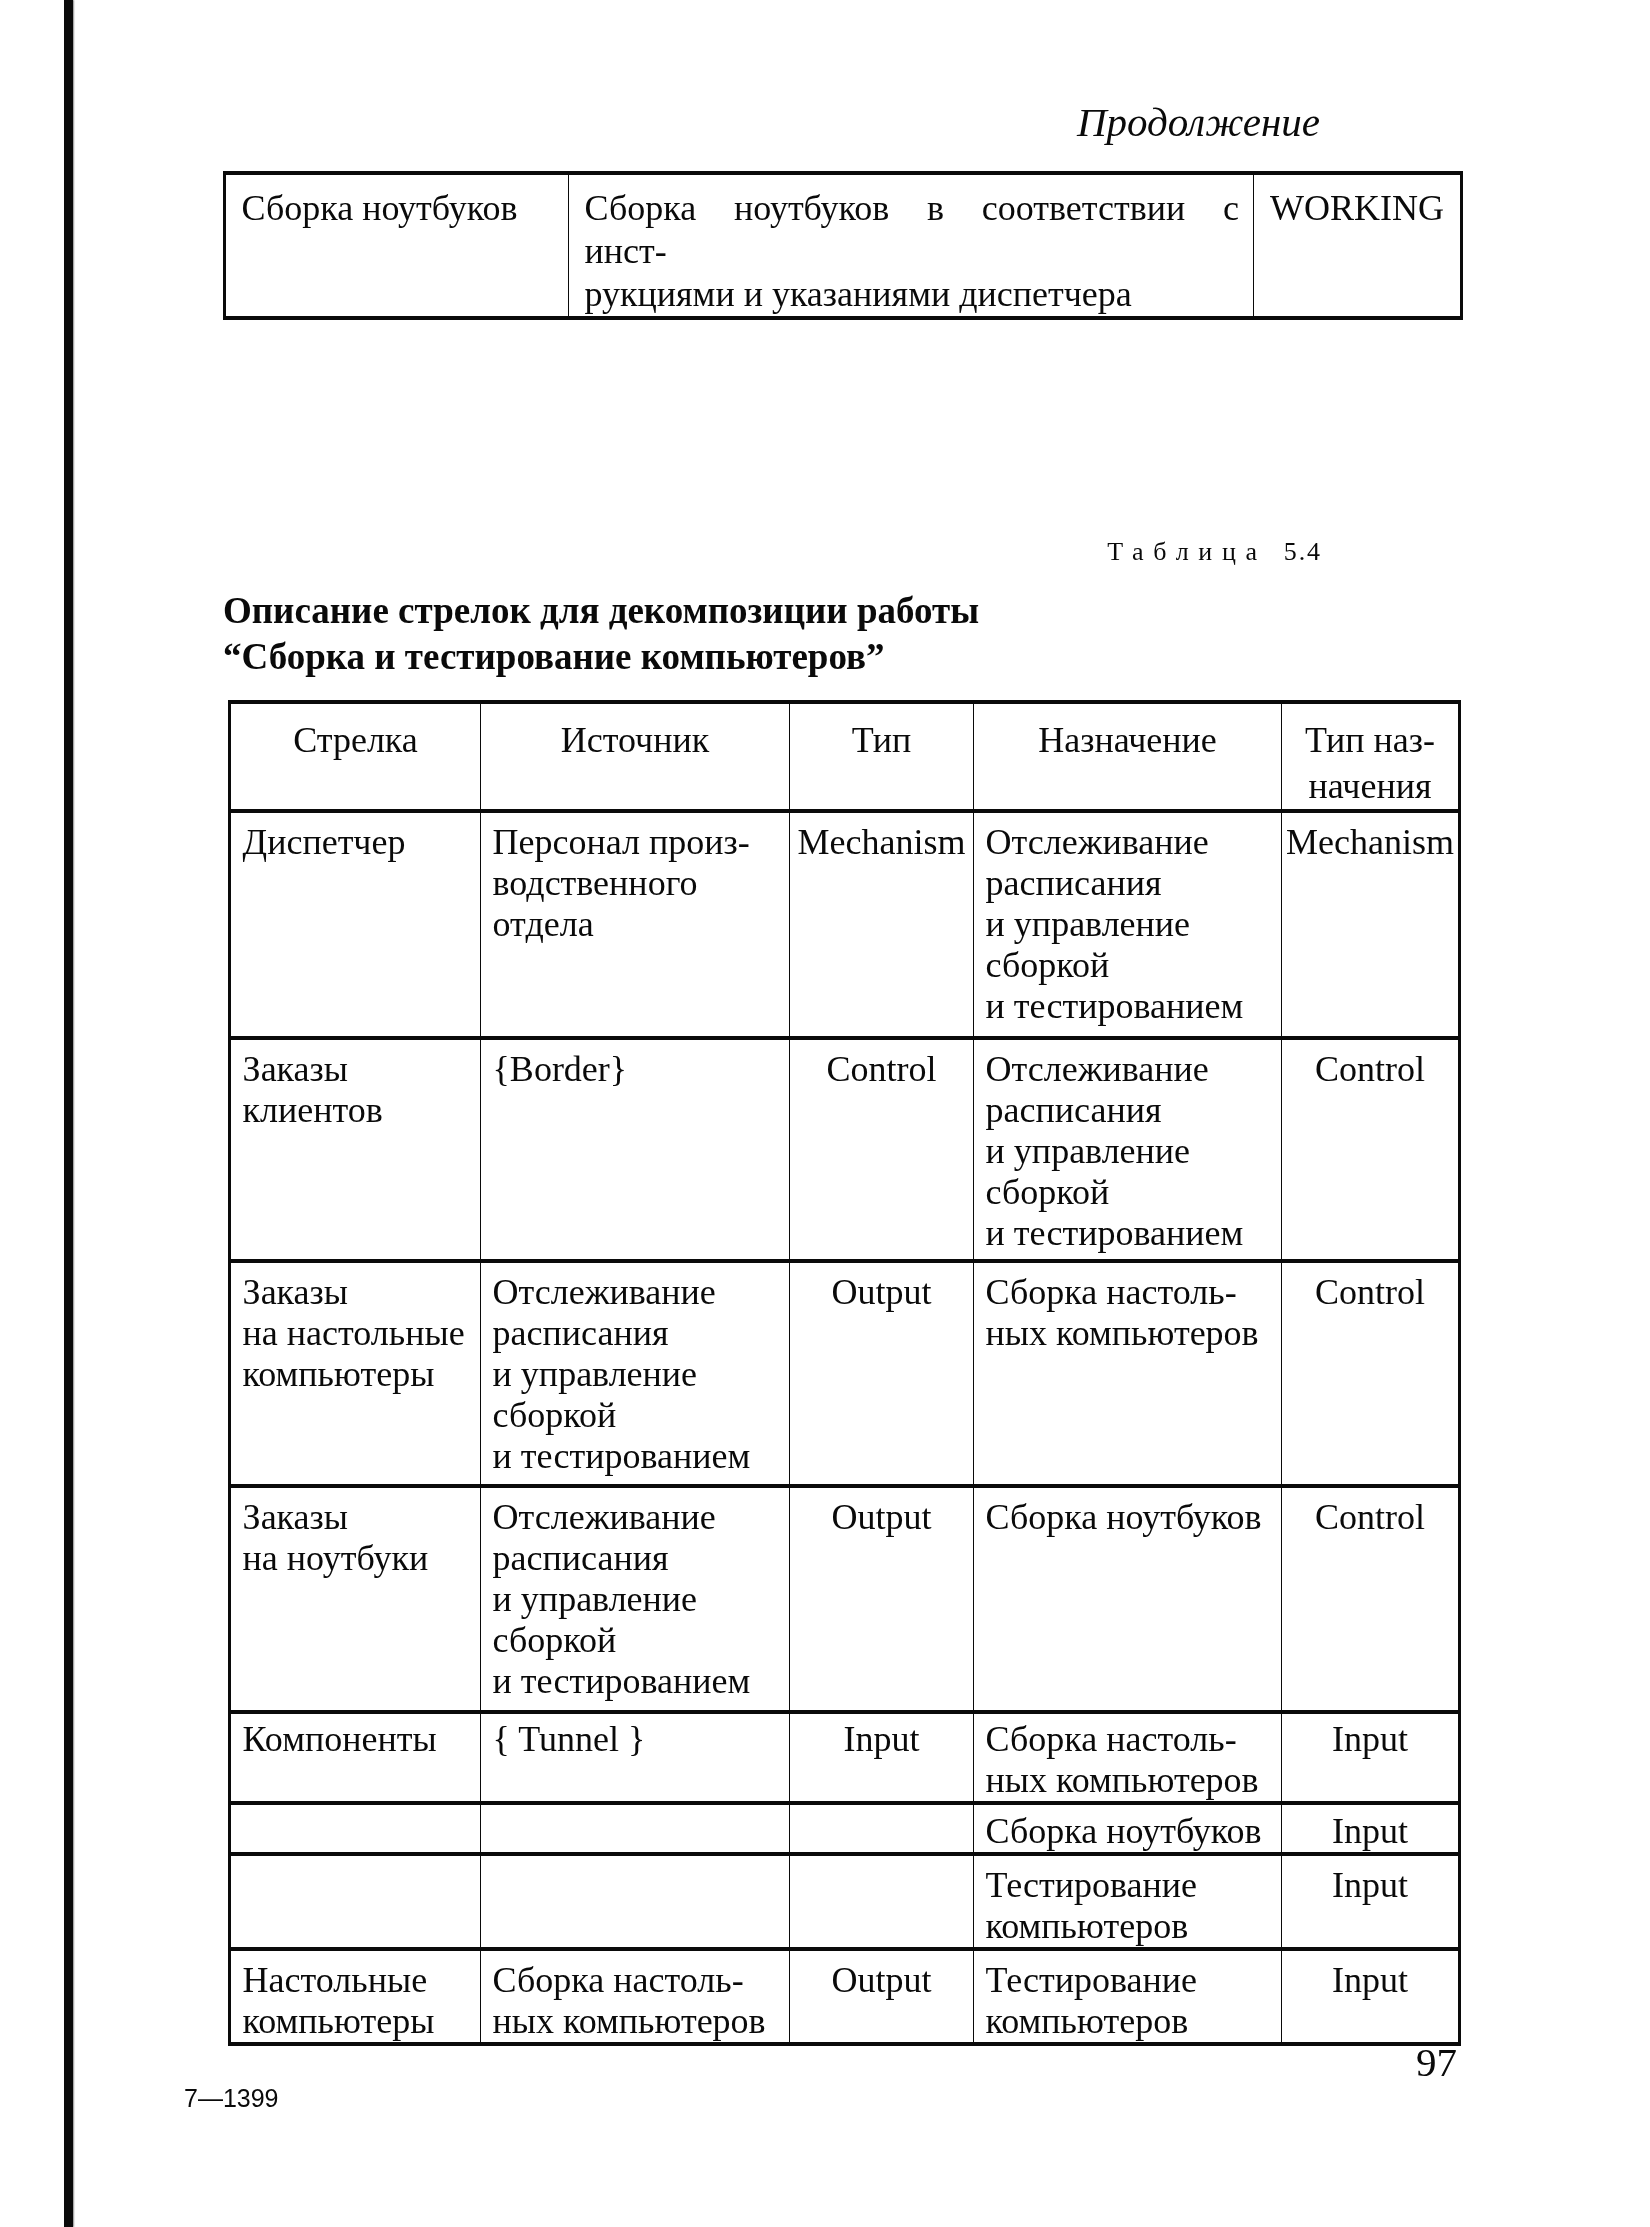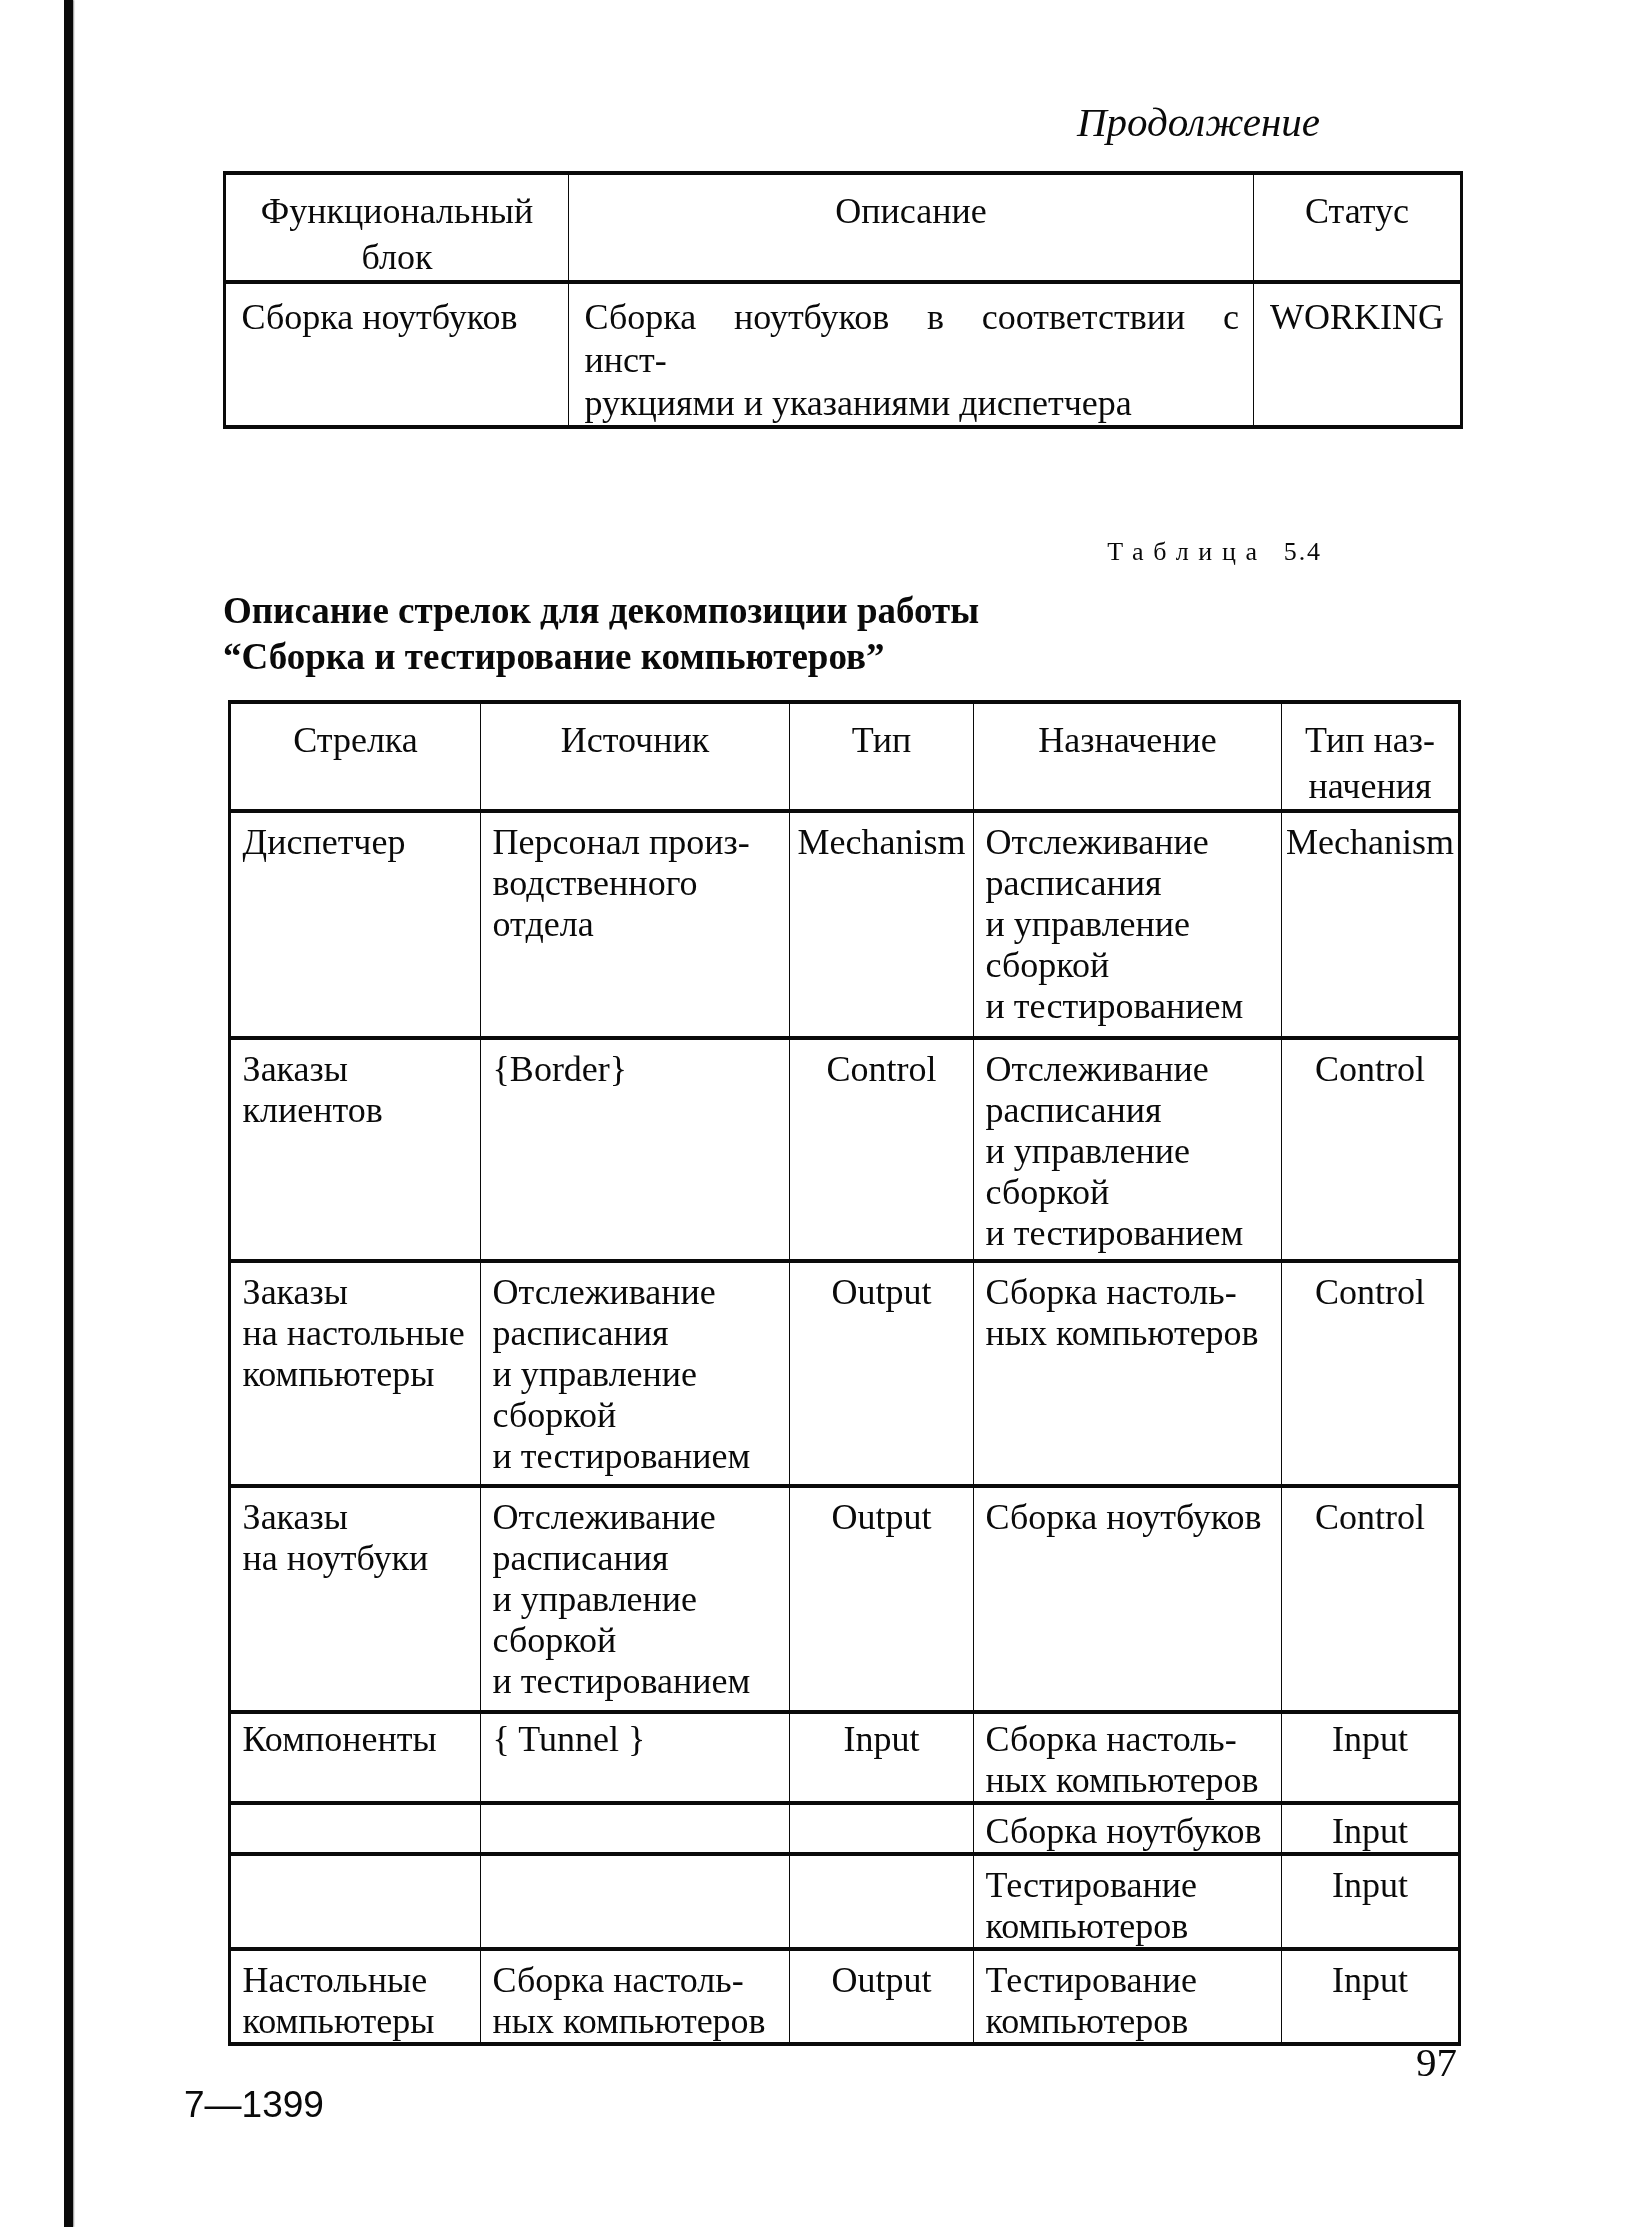--- a/index.html
+++ b/index.html
@@ -51,21 +51,21 @@
     font-size:26px; line-height:1; white-space:nowrap;
   }
   .caption .caption-word { letter-spacing:9.7px; margin-right:17px; }
   .caption .caption-num { letter-spacing:1.9px; }
   .table-title {
     position:absolute; left:223px; top:588px; width:1237px;
     font-weight:bold; font-size:37px; line-height:1.24;
   }
   .footer-code {
     position:absolute; left:184px; top:2086px;
-    font-size:37px; line-height:1;
+    font-size:25px; line-height:1;
     font-family:"Liberation Sans","DejaVu Sans",sans-serif;
   }
   .page-number {
     position:absolute; left:1416px; top:2042px;
     font-size:41px; line-height:1;
   }
 </style>
 </head>
 <body>
 
@@ -75,26 +75,20 @@
 
   <div class="continuation">Продолжение</div>
 
   <table class="doc-table t1">
     <colgroup>
       <col style="width:344px">
         <col style="width:685px">
         <col style="width:208px">
     </colgroup>
     <tbody>
-      <tr style="height:101px">
-        <th>Функциональный
-блок</th>
-        <th>Описание</th>
-        <th>Статус</th>
-      </tr>
       <tr style="height:100px">
         <td>Сборка ноутбуков</td>
         <td class="desc r0">Сборка ноутбуков в соответствии с инст-
 рукциями и указаниями диспетчера</td>
         <td class="ctr">WORKING</td>
       </tr>
     </tbody>
   </table>
 
   <div class="caption">

